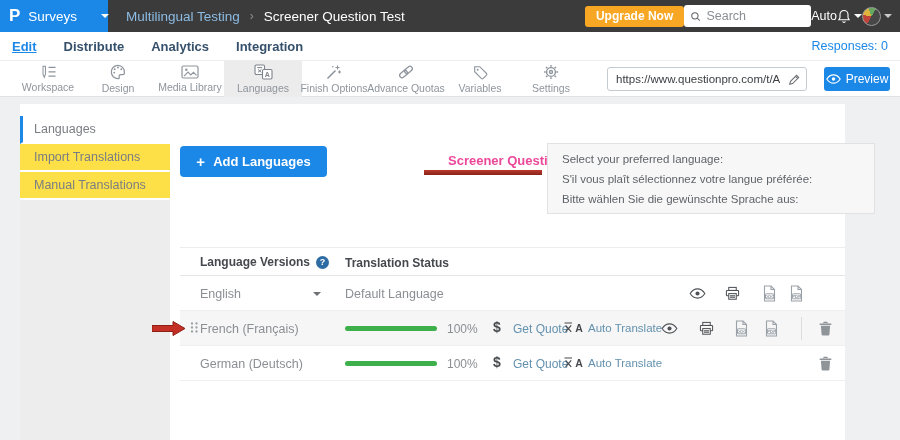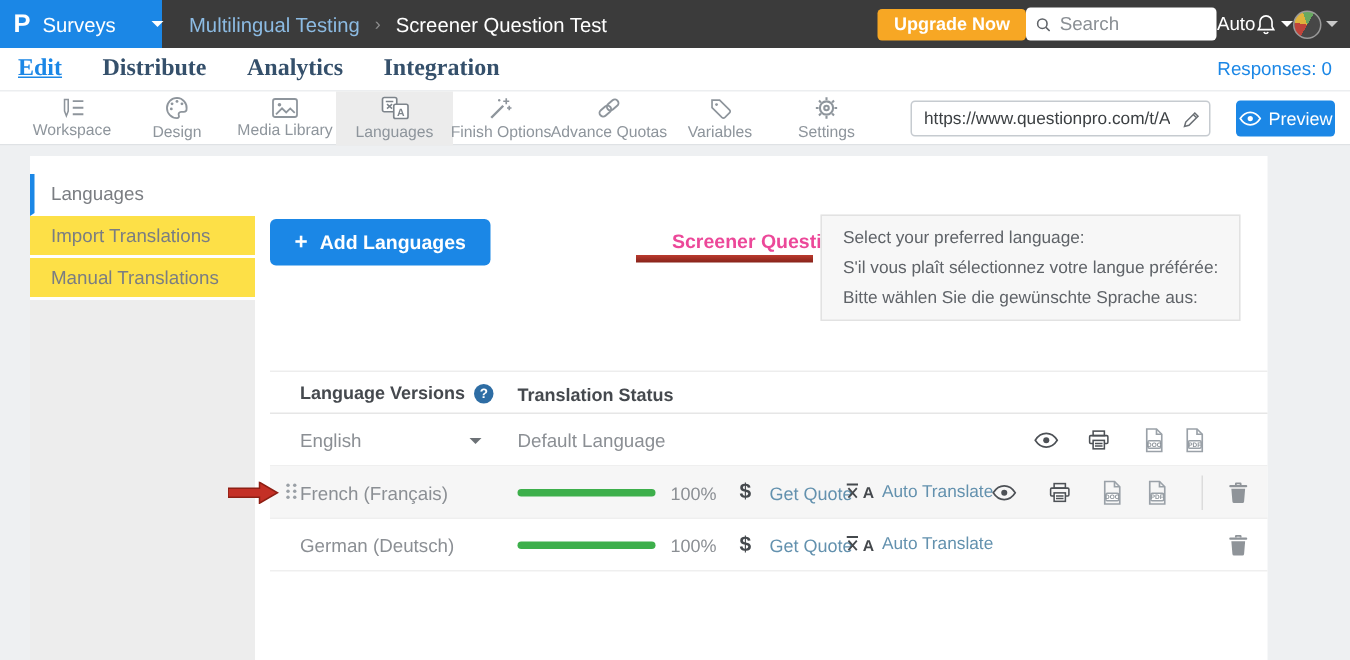--- a/index.html
+++ b/index.html
@@ -31,21 +31,21 @@
   ::placeholder { color:#8a8f94; opacity:1; }
   .help { color:#fff; font-size:12.5px; }
   .iconwrap { display:flex; align-items:center; gap:3px; }
   .avatar { width:19px; height:19px; border-radius:50%; border:1px solid #9a9a9a;
             background: conic-gradient(from 210deg, #c0443a 0 70deg, #e0b33c 70deg 130deg,
                         #67a860 130deg 180deg, #474747 180deg 360deg); }
 
   
   .nav { position:absolute; top:32px; left:0; right:0; height:28px; background:#fff;
          display:flex; align-items:center; padding:0 12px; gap:27px; }
-  .nav-tab { font-size:16px; font-weight:bold; color:#35506b; cursor:pointer;font-family:Liberation Serif, serif; }
+  .nav-tab { font-size:13px; font-weight:bold; color:#35506b; cursor:pointer; }
   .nav-tab.active { color:#1b87e6; text-decoration:underline; }
   .responses { margin-left:auto; color:#1b87e6; font-size:12.5px; }
 
   
   .toolbar { position:absolute; top:60px; left:0; right:0; height:37px; background:#fff;
              border-top:1px solid #eceef0; border-bottom:1px solid #dfe2e5; }
   .tool { position:absolute; top:0; height:36px; width:78px; display:flex; flex-direction:column;
           align-items:center; justify-content:center; gap:2px; cursor:pointer; }
   .tool.active { background:#ececec; }
   .tlabel { font-size:10.5px; color:#8e959c; white-space:nowrap; }
@@ -68,21 +68,21 @@
 
   .add-btn { position:absolute; left:160px; top:42px; width:147px; height:31px; background:#1b87e6;
              color:#fff; border:none; border-radius:4px; font-size:13px; font-weight:bold;
              font-family:inherit; display:flex; align-items:center; justify-content:center; gap:8px;
              cursor:pointer; }
   .add-plus { font-size:15px; font-weight:bold; }
   .screener-label { position:absolute; left:428px; top:49px; font-size:13px; font-weight:bold;
                     color:#ec4899; }
   .red-underline { position:absolute; left:404px; top:66px; width:118px; height:5px;
                    background:linear-gradient(#bb3a2e,#87231a); }
-  .lang-preview { position:absolute; left:527px; top:39px; width:280px; height:71px;
+  .lang-preview { position:absolute; left:527px; top:39px; width:328px; height:71px;
                   background:#f7f7f7; border:1px solid #e2e2e2; padding:5px 4px 0 14px; }
   .lang-line { font-size:11.5px; color:#5f6368; line-height:20px; white-space:nowrap; overflow:hidden; }
 
   
   .table { position:absolute; left:160px; top:143px; width:665px; }
   .thead { position:relative; height:29px; border-top:1px solid #ededed; border-bottom:1px solid #e6e6e6; }
   .th-lang { position:absolute; left:20px; top:7px; font-size:12px; font-weight:bold; color:#45494e;
              display:flex; gap:6px; align-items:center; }
   .help-circle { width:13px; height:13px; border-radius:50%; background:#2e6da4; color:#fff;
                  font-size:9px; font-weight:bold; display:flex; align-items:center;

